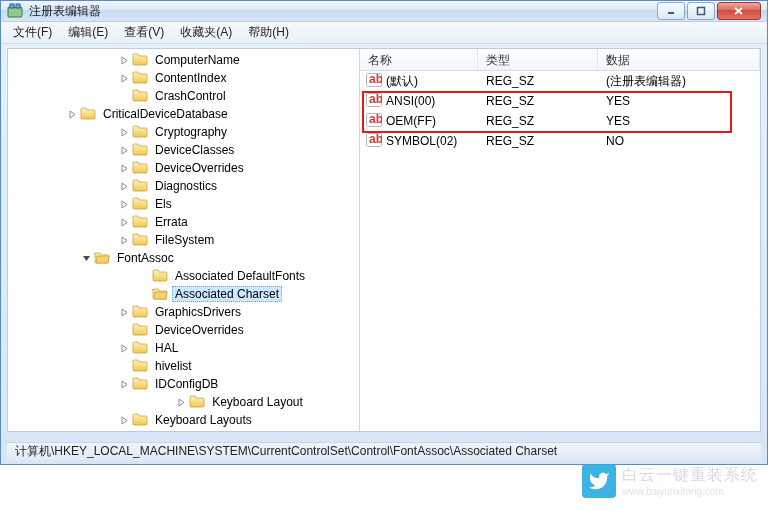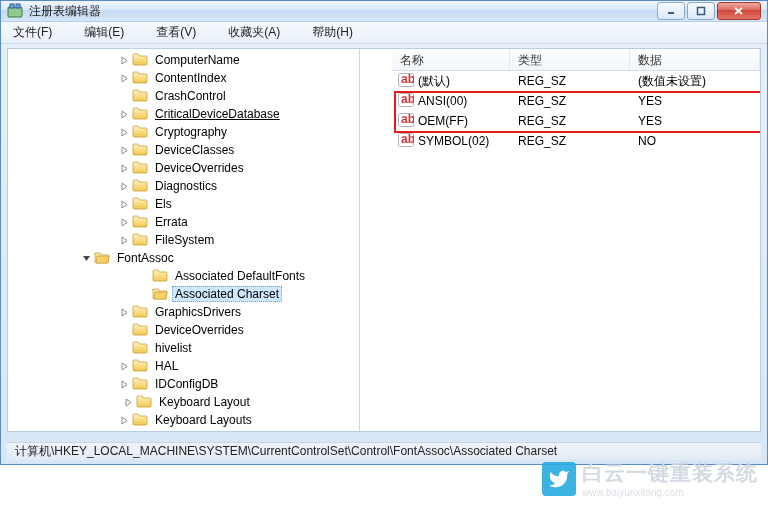--- a/index.html
+++ b/index.html
@@ -4,23 +4,23 @@
 <style>
 * { margin: 0; padding: 0; box-sizing: border-box; font-family: "Microsoft YaHei", "SimSun", Tahoma, sans-serif; font-size: 12px; }
 body { background: #fff; }
 .window { width: 768px; height: 465px; border: 1px solid #5a8ac6; background: linear-gradient(to bottom, #e8f1fb 0%, #d7e6f7 100%); display: flex; flex-direction: column; }
 .titlebar { height: 30px; background: linear-gradient(to bottom, #f0f6fd 0%, #d9e8f9 45%, #c4dbf4 46%, #d6e6f7 100%); display: flex; align-items: center; padding: 0 6px; border-bottom: 1px solid #b8cde6; }
 .titlebar .app-icon { width: 16px; height: 16px; margin-right: 6px; }
 .titlebar .title { flex: 1; color: #1a1a1a; font-size: 12px; }
 .winbtns { display: flex; gap: 2px; }
 .winbtn { width: 28px; height: 18px; border: 1px solid #8aa9cc; border-radius: 3px; background: linear-gradient(to bottom,#f7fbff,#dbe8f7); display:flex; align-items:center; justify-content:center; }
 .winbtn.close { width: 44px; background: linear-gradient(to bottom,#f1a7a0,#d96b5f 45%,#cf4b3d 46%,#e27366); border-color:#a03a30; }
-.menubar { height: 22px; background: linear-gradient(to bottom,#f6f9fd,#e9f0f9); display:flex; align-items:center; padding: 0 4px; border-bottom:1px solid #c9d7e8;gap:16px; }
+.menubar { height: 22px; background: linear-gradient(to bottom,#f6f9fd,#e9f0f9); display:flex; align-items:center; padding: 0 4px; border-bottom:1px solid #c9d7e8; }
 .menubar .menuitem { padding: 2px 8px; color:#222; }
-.content { flex:1; display:flex; background:#fff; margin: 4px 6px 10px 6px; border:1px solid #b8cde6; position: relative; gap: 32px; }
+.content { flex:1; display:flex; background:#fff; margin: 4px 6px 10px 6px; border:1px solid #b8cde6; position: relative; }
 .tree { width: 352px; border-right:1px solid #c9d7e8; overflow-y:scroll; overflow-x:auto; background:#fff; position: relative;}
 .list { flex:1; background:#fff; overflow-y:scroll; position:relative; }
 .list-head { display:flex; height:22px; background: linear-gradient(to bottom,#fff,#f1f5fa); border-bottom:1px solid #d8dee6; position:sticky; top:0; }
 .list-head .col { padding:3px 8px; border-right:1px solid #e2e7ee; color:#333; }
 .list-body { position:relative; }
 .row { display:flex; height:20px; align-items:center; }
 .row .cell { padding:2px 8px; white-space:nowrap; overflow:hidden; }
 .cell.name { width:118px; display:flex; align-items:center; gap:4px; padding-left:6px;}
 .cell.type { width:120px; }
 .cell.data { flex:1; }
@@ -29,21 +29,21 @@
 .statusbar { height:22px; background: linear-gradient(to bottom,#f0f4fa,#e2eaf4); border-top:1px solid #c9d7e8; display:flex; align-items:center; padding:0 8px; color:#222; margin:0 6px 4px 6px;}
 .tree-inner { padding: 2px 0 2px 0; }
 .node { display:flex; align-items:center; height:18px; white-space:nowrap; }
 .expander { width:12px; height:12px; display:inline-flex; align-items:center; justify-content:center; color:#7a7a7a; margin-right:2px;}
 .expander svg { width:9px; height:9px; }
 .folder-icon { width:16px; height:14px; margin-right:4px; flex-shrink:0;}
 .node-label { padding:1px 3px; }
 .node-label.selected { background:#cde8ff; border:1px dotted #6aa9e6; padding:0 2px;}
 .watermark { position:absolute; right:10px; bottom:28px; display:flex; align-items:center; gap:6px; opacity:.9; pointer-events:none;}
 .watermark .wm-icon { width:34px; height:34px; background:#29abe2; border-radius:4px; display:flex; align-items:center; justify-content:center; }
-.watermark .wm-text { color:#cfd7de; font-size:21px; letter-spacing:1px;font-weight:bold;}
+.watermark .wm-text { color:#cfd7de; font-size:16px; letter-spacing:1px;}
 .watermark .wm-sub { color:#d8dee4; font-size:10px; }
 ::-webkit-scrollbar { width:17px; height:17px; }
 ::-webkit-scrollbar-track { background:#f0f0f0; border-left:1px solid #dcdcdc;}
 ::-webkit-scrollbar-thumb { background:linear-gradient(to right,#e9eef5,#cfd9e6); border:1px solid #b9c5d4; border-radius:2px;}
 ::-webkit-scrollbar-button { height:17px; background:#e9eef5; border:1px solid #cbd4df;}
 </style>
 </head>
 <body>
 
 <div class="window">
@@ -126,21 +126,21 @@
                 <path d="M1 3 L1 12 Q1 13 2 13 L14 13 Q15 13 15 12 L15 5 Q15 4 14 4 L7 4 L6 2 L2 2 Q1 2 1 3 Z" fill="url(#fg)" stroke="#c9a23a" stroke-width="0.8"></path>
                 <defs>
                   <linearGradient id="fg" x1="0" y1="0" x2="0" y2="1">
                     <stop offset="0" stop-color="#fff2c7"></stop>
                     <stop offset="1" stop-color="#f2c94c"></stop>
                   </linearGradient>
                 </defs>
               </svg></span>
             <span class="node-label">CrashControl</span>
           </div>
-          <div class="node" style="padding-left: 110px; text-decoration: underline;">
+          <div class="node" style="padding-left: 58px;">
             <span class="expander">
               <svg viewBox="0 0 9 9">
                 <path d="M2 1 L7 4.5 L2 8 Z" fill="none" stroke="#8a8a8a" stroke-width="1"></path>
               </svg>
             </span>
             <span><svg class="folder-icon" viewBox="0 0 16 14">
                 <path d="M1 3 L1 12 Q1 13 2 13 L14 13 Q15 13 15 12 L15 5 Q15 4 14 4 L7 4 L6 2 L2 2 Q1 2 1 3 Z" fill="url(#fg)" stroke="#c9a23a" stroke-width="0.8"></path>
                 <defs>
                   <linearGradient id="fg" x1="0" y1="0" x2="0" y2="1">
                     <stop offset="0" stop-color="#fff2c7"></stop>
@@ -326,20 +326,37 @@
                 <defs>
                   <linearGradient id="fg" x1="0" y1="0" x2="0" y2="1">
                     <stop offset="0" stop-color="#fff2c7"></stop>
                     <stop offset="1" stop-color="#f2c94c"></stop>
                   </linearGradient>
                 </defs>
               </svg></span>
             <span class="node-label">DeviceOverrides</span>
           </div>
           <div class="node" style="padding-left: 110px;">
+            <span class="expander">
+              <svg viewBox="0 0 9 9">
+                <path d="M2 1 L7 4.5 L2 8 Z" fill="none" stroke="#8a8a8a" stroke-width="1"></path>
+              </svg>
+            </span>
+            <span><svg class="folder-icon" viewBox="0 0 16 14">
+                <path d="M1 3 L1 12 Q1 13 2 13 L14 13 Q15 13 15 12 L15 5 Q15 4 14 4 L7 4 L6 2 L2 2 Q1 2 1 3 Z" fill="url(#fg)" stroke="#c9a23a" stroke-width="0.8"></path>
+                <defs>
+                  <linearGradient id="fg" x1="0" y1="0" x2="0" y2="1">
+                    <stop offset="0" stop-color="#fff2c7"></stop>
+                    <stop offset="1" stop-color="#f2c94c"></stop>
+                  </linearGradient>
+                </defs>
+              </svg></span>
+            <span class="node-label">HAL</span>
+          </div>
+          <div class="node" style="padding-left: 110px;">
             <span class="expander"></span>
             <span><svg class="folder-icon" viewBox="0 0 16 14">
                 <path d="M1 3 L1 12 Q1 13 2 13 L14 13 Q15 13 15 12 L15 5 Q15 4 14 4 L7 4 L6 2 L2 2 Q1 2 1 3 Z" fill="url(#fg)" stroke="#c9a23a" stroke-width="0.8"></path>
                 <defs>
                   <linearGradient id="fg" x1="0" y1="0" x2="0" y2="1">
                     <stop offset="0" stop-color="#fff2c7"></stop>
                     <stop offset="1" stop-color="#f2c94c"></stop>
                   </linearGradient>
                 </defs>
               </svg></span>
@@ -353,40 +370,23 @@
             </span>
             <span><svg class="folder-icon" viewBox="0 0 16 14">
                 <path d="M1 3 L1 12 Q1 13 2 13 L14 13 Q15 13 15 12 L15 5 Q15 4 14 4 L7 4 L6 2 L2 2 Q1 2 1 3 Z" fill="url(#fg)" stroke="#c9a23a" stroke-width="0.8"></path>
                 <defs>
                   <linearGradient id="fg" x1="0" y1="0" x2="0" y2="1">
                     <stop offset="0" stop-color="#fff2c7"></stop>
                     <stop offset="1" stop-color="#f2c94c"></stop>
                   </linearGradient>
                 </defs>
               </svg></span>
-            <span class="node-label">HAL</span>
-          </div>
-          <div class="node" style="padding-left: 110px;">
-            <span class="expander">
-              <svg viewBox="0 0 9 9">
-                <path d="M2 1 L7 4.5 L2 8 Z" fill="none" stroke="#8a8a8a" stroke-width="1"></path>
-              </svg>
-            </span>
-            <span><svg class="folder-icon" viewBox="0 0 16 14">
-                <path d="M1 3 L1 12 Q1 13 2 13 L14 13 Q15 13 15 12 L15 5 Q15 4 14 4 L7 4 L6 2 L2 2 Q1 2 1 3 Z" fill="url(#fg)" stroke="#c9a23a" stroke-width="0.8"></path>
-                <defs>
-                  <linearGradient id="fg" x1="0" y1="0" x2="0" y2="1">
-                    <stop offset="0" stop-color="#fff2c7"></stop>
-                    <stop offset="1" stop-color="#f2c94c"></stop>
-                  </linearGradient>
-                </defs>
-              </svg></span>
             <span class="node-label">IDConfigDB</span>
           </div>
-          <div class="node" style="padding-left: 114px;">
+          <div class="node" style="padding-left: 114px; justify-content: center;">
             <span class="expander">
               <svg viewBox="0 0 9 9">
                 <path d="M2 1 L7 4.5 L2 8 Z" fill="none" stroke="#8a8a8a" stroke-width="1"></path>
               </svg>
             </span>
             <span><svg class="folder-icon" viewBox="0 0 16 14">
                 <path d="M1 3 L1 12 Q1 13 2 13 L14 13 Q15 13 15 12 L15 5 Q15 4 14 4 L7 4 L6 2 L2 2 Q1 2 1 3 Z" fill="url(#fg)" stroke="#c9a23a" stroke-width="0.8"></path>
                 <defs>
                   <linearGradient id="fg" x1="0" y1="0" x2="0" y2="1">
                     <stop offset="0" stop-color="#fff2c7"></stop>
@@ -425,21 +425,21 @@
         <div class="highlight-box" style="left:2px; top:20px; width:370px; height:42px;"></div>
       <div class="row">
             <div class="cell name">
               <span><svg class="ab-icon" viewBox="0 0 16 14">
                   <rect x="0.5" y="0.5" width="15" height="13" rx="1" fill="#fff" stroke="#b5b5b5"></rect>
                   <text x="3" y="10" font-size="9" font-weight="bold" fill="#d23a3a">ab</text>
                 </svg></span>
               <span>(默认)</span>
             </div>
             <div class="cell type">REG_SZ</div>
-            <div class="cell data">(数值未设置)</div>
+            <div class="cell data">(注册表编辑器)</div>
           </div>
           <div class="row">
             <div class="cell name">
               <span><svg class="ab-icon" viewBox="0 0 16 14">
                   <rect x="0.5" y="0.5" width="15" height="13" rx="1" fill="#fff" stroke="#b5b5b5"></rect>
                   <text x="3" y="10" font-size="9" font-weight="bold" fill="#d23a3a">ab</text>
                 </svg></span>
               <span>ANSI(00)</span>
             </div>
             <div class="cell type">REG_SZ</div>

